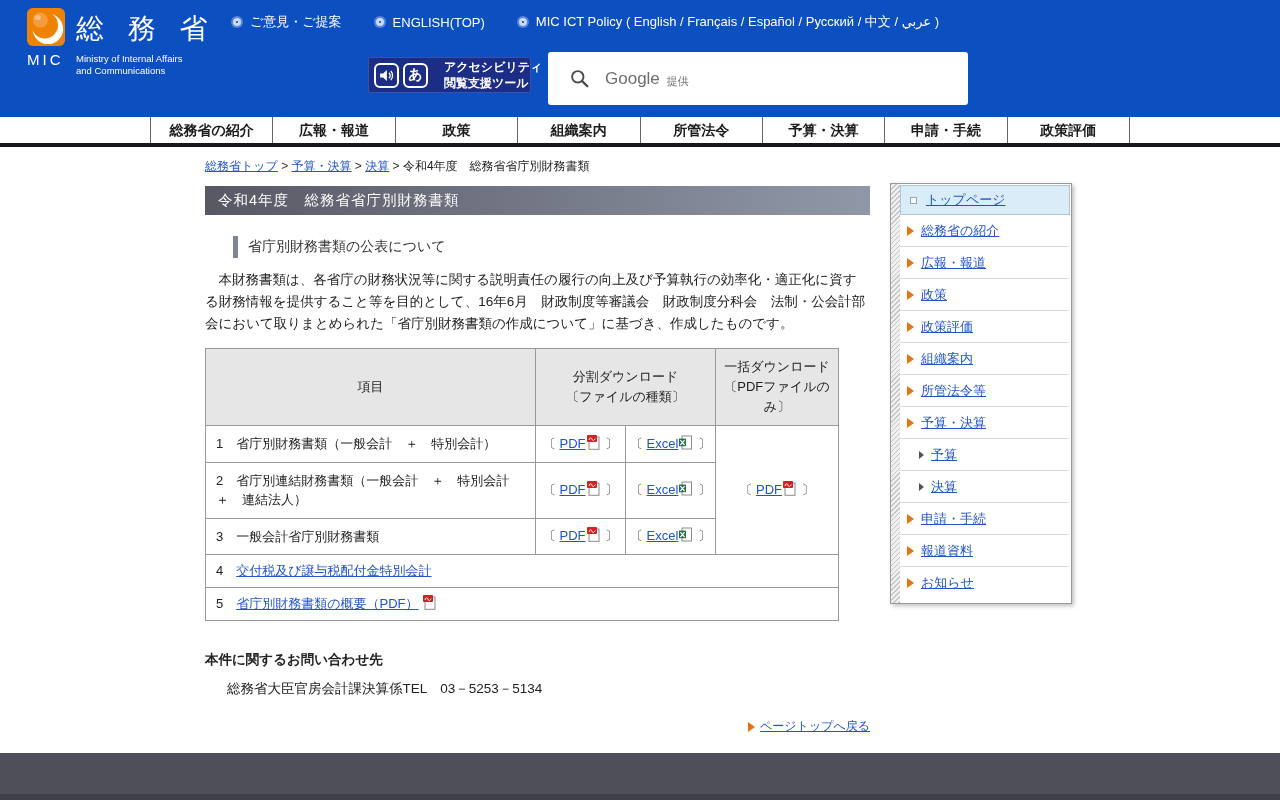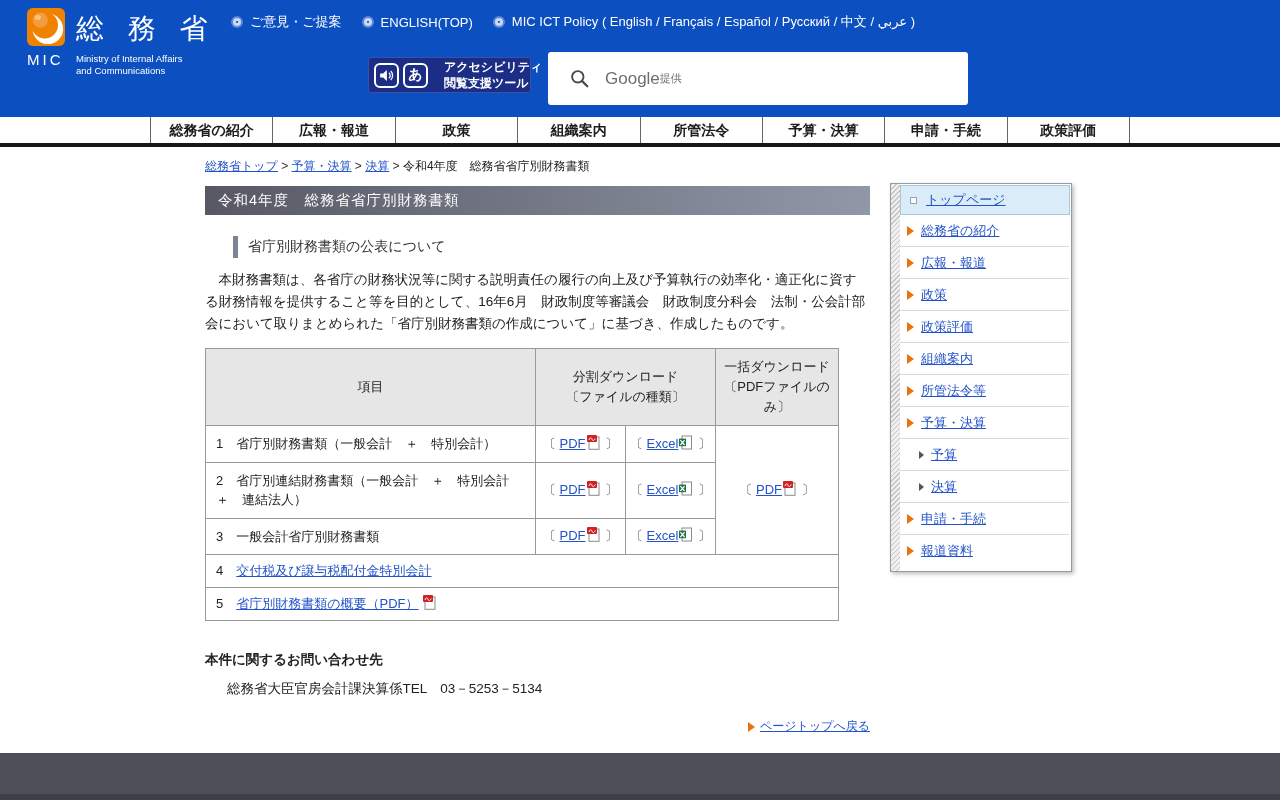--- a/index.html
+++ b/index.html
@@ -9,31 +9,31 @@
 
   
   .header { position: absolute; top: 0; left: 0; width: 1280px; height: 117px; background: var(--header-blue, #0b4fc1); }
   .logo { position: absolute; left: 27px; top: 8px; display: flex; gap: 11px; align-items: flex-start; }
   .logo-left { display: flex; flex-direction: column; align-items: flex-start; }
   .logo-mark { width: 38px; height: 38px; display: block; }
   .logo-mic { color: #fff; font-size: 15px; letter-spacing: 3px; margin-top: 5px; }
   .logo-jp { color: #fff; font-size: 28px; letter-spacing: 8px; margin-top: 2px; font-weight: 400; white-space: nowrap; }
   .logo-sub { color: #fff; font-size: 9.5px; line-height: 1.3; margin-top: 5px; }
 
-  .util-links { position: absolute; left: 233px; top: 13px; display: flex; gap: 22px; align-items: center; }
+  .util-links { position: absolute; left: 233px; top: 13px; display: flex; gap: 34px; align-items: center; }
   .util-link { display: flex; align-items: center; gap: 9px; color: #fff; font-size: 13px; text-decoration: none; white-space: nowrap; }
   .ring-icon { width: 8px; height: 8px; border-radius: 50%; background: #0a3fa0; border: 3px solid #c9daf6; box-shadow: 0 0 0 2px #5c85d6; flex: none; }
 
   .a11y-badge { position: absolute; left: 368px; top: 57px; width: 163px; height: 36px; background: var(--badge-navy, #1c2d85); border: 1px solid #3c50a8; border-radius: 3px; display: flex; align-items: center; gap: 4px; padding: 0 5px; cursor: pointer; }
   .a11y-ico { width: 25px; height: 25px; border: 2px solid #fff; border-radius: 6px; display: flex; align-items: center; justify-content: center; color: #fff; flex: none; background: var(--badge-navy, #1c2d85); }
   .a11y-kana { font-size: 14px; font-weight: bold; }
   .a11y-text { color: #fff; font-size: 12px; font-weight: bold; line-height: 1.35; margin-left: 12px; white-space: nowrap; }
 
   .search-box { position: absolute; left: 548px; top: 52px; width: 420px; height: 53px; background: #fff; border-radius: 3px; display: flex; align-items: center; padding-left: 22px; gap: 16px; cursor: text; }
-  .search-text { display: flex; align-items: center; }
+  .search-text { display: flex; align-items: flex-end; gap: 7px; }
   .search-main { color: #6e6e6e; font-size: 17px; }
   .search-sub { color: #6e6e6e; font-size: 11px; }
 
   
   .nav-wrap { position: absolute; top: 117px; left: 0; width: 1280px; height: 30px; background: #fff; border-bottom: 4px solid var(--nav-border-black, #17181c); }
   .main-nav { position: absolute; left: 150px; top: 0; width: 980px; height: 26px; display: flex; }
   .nav-item { flex: 1; text-align: center; line-height: 26px; font-size: 14px; font-weight: bold; color: #1c1c1c; border-left: 1px solid #666; cursor: pointer; white-space: nowrap; }
   .nav-item:last-child { border-right: 1px solid #666; }
 
   
@@ -313,18 +313,22 @@
           <a class="side-link">決算</a>
         </div>
         <div class="side-item">
           <span class="tri tri-orange"></span>
           <a class="side-link">申請・手続</a>
         </div>
         <div class="side-item">
           <span class="tri tri-orange"></span>
           <a class="side-link">報道資料</a>
         </div>
+        <div class="side-item">
+          <span class="tri tri-orange"></span>
+          <a class="side-link">お知らせ</a>
+        </div>
       </div>
   </div>
 
   <div class="footer"></div>
 
 </div>
 
 </body></html>

